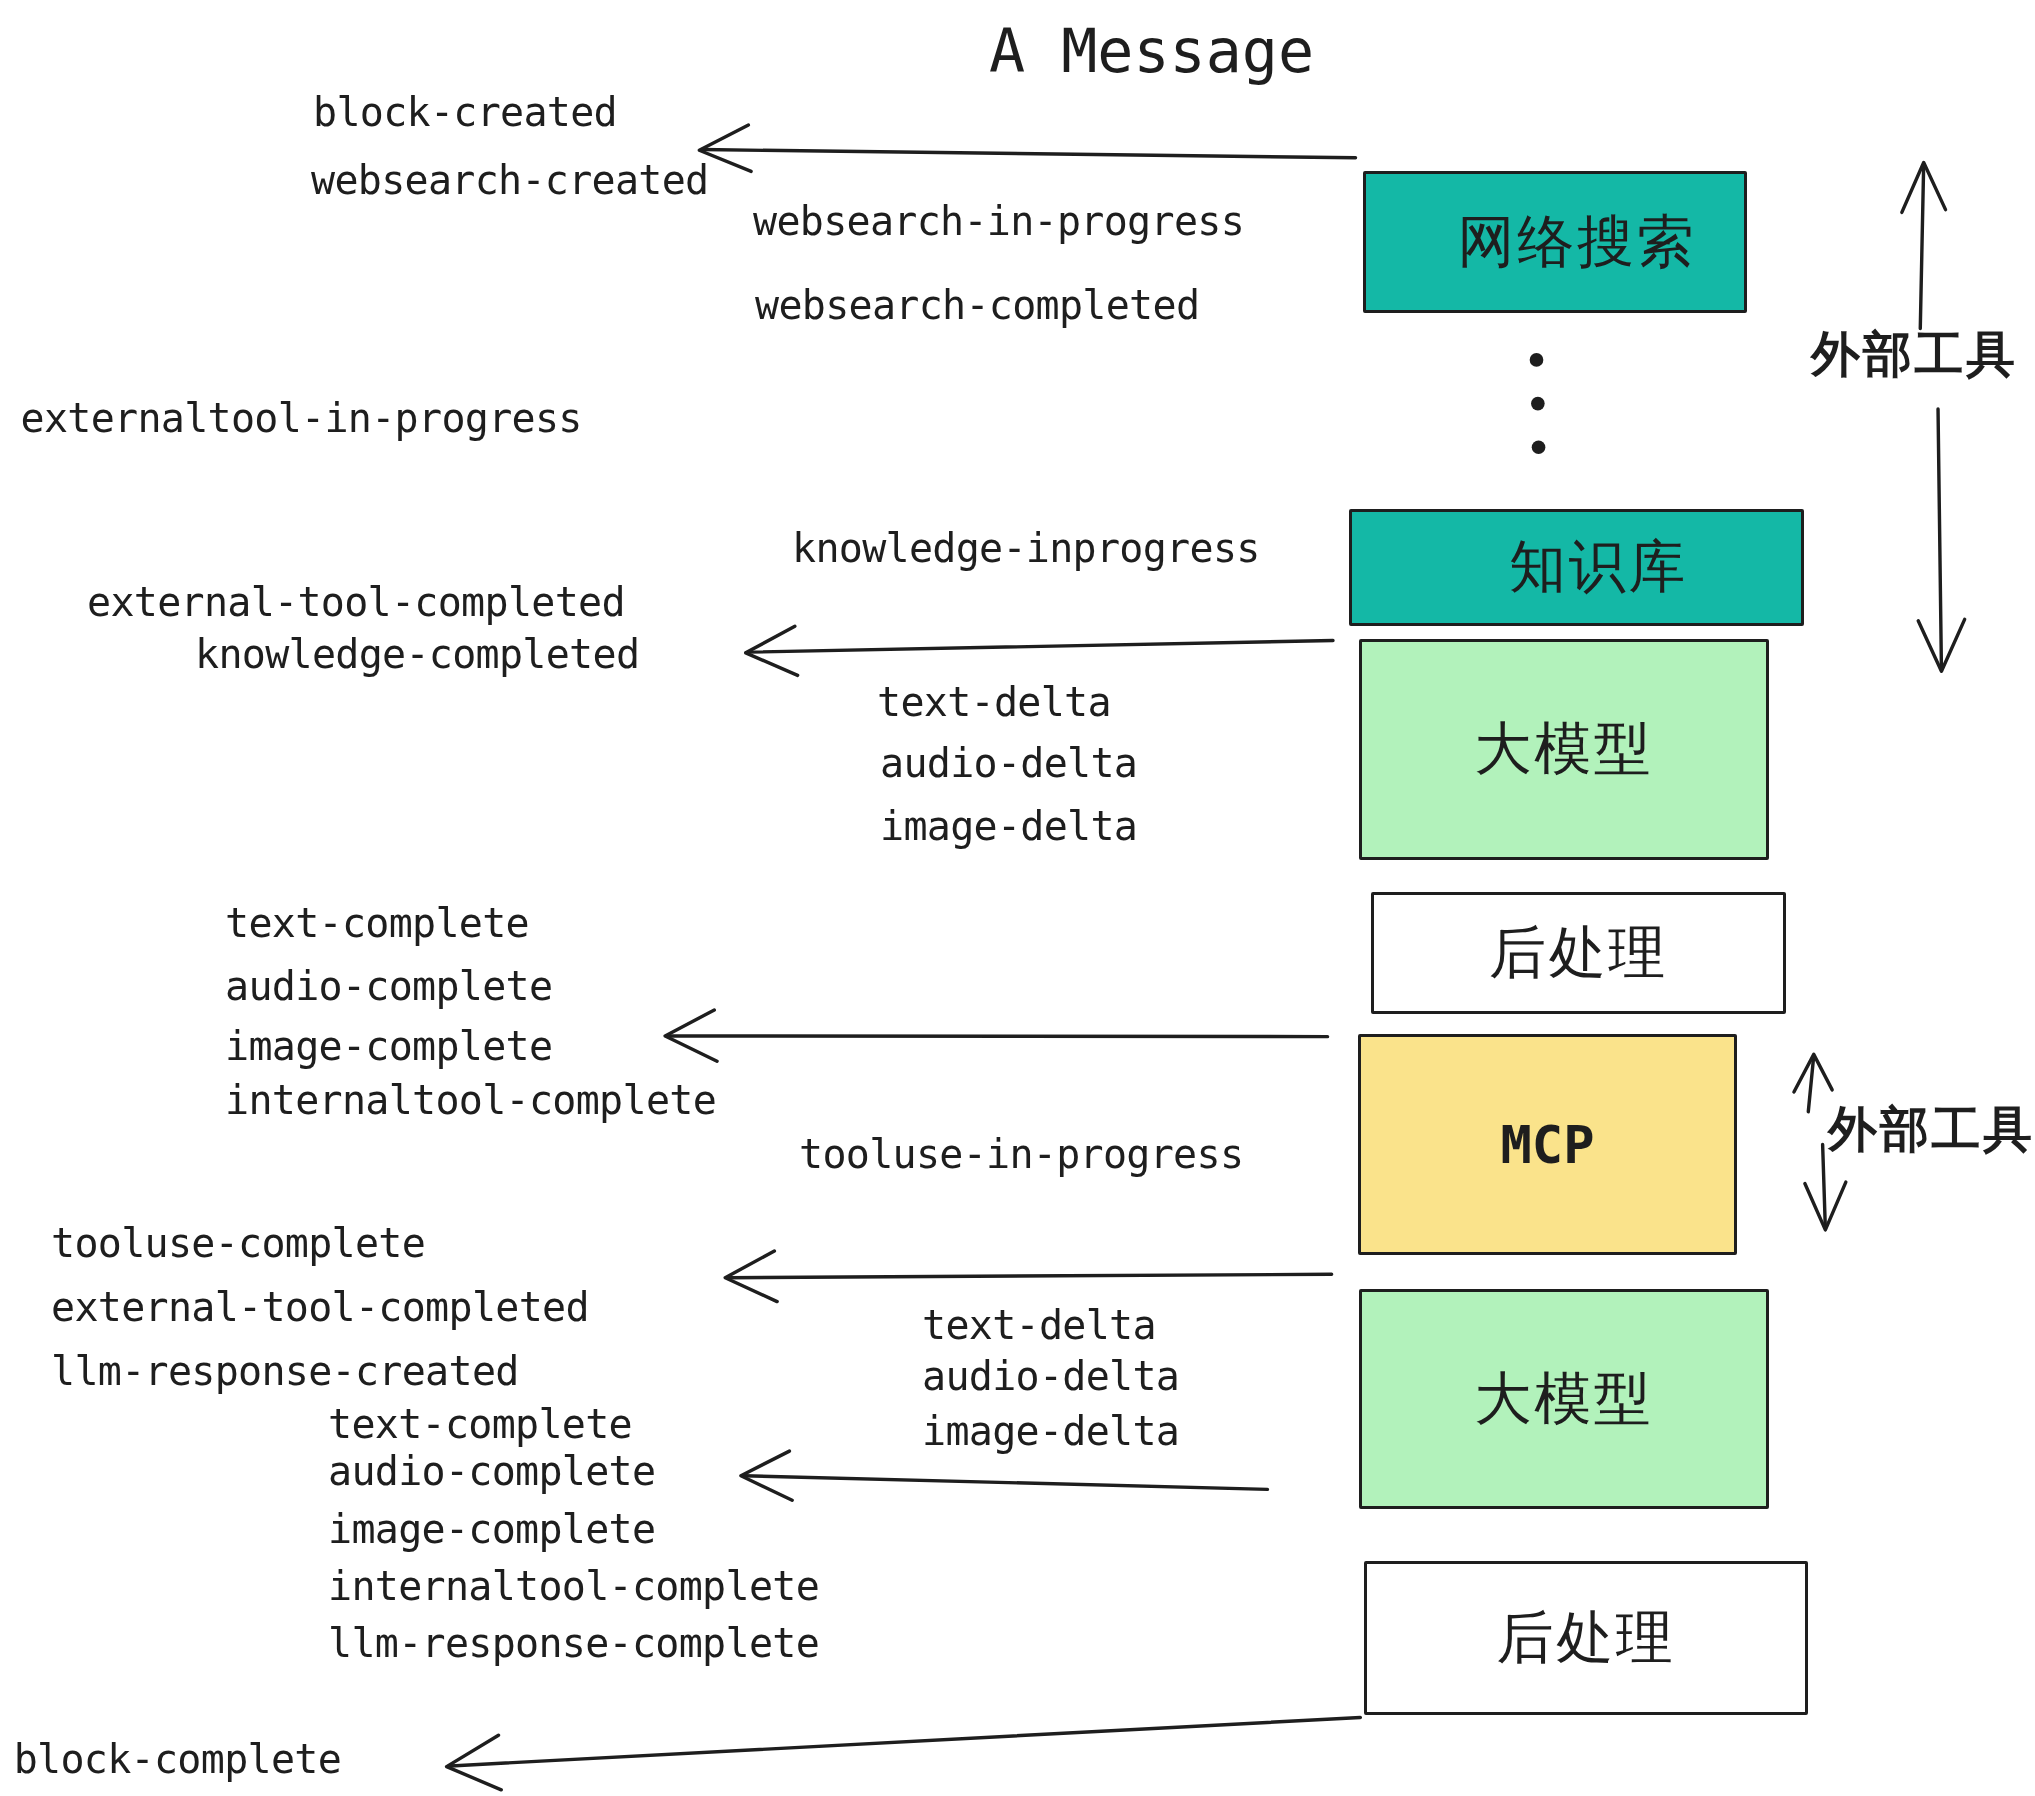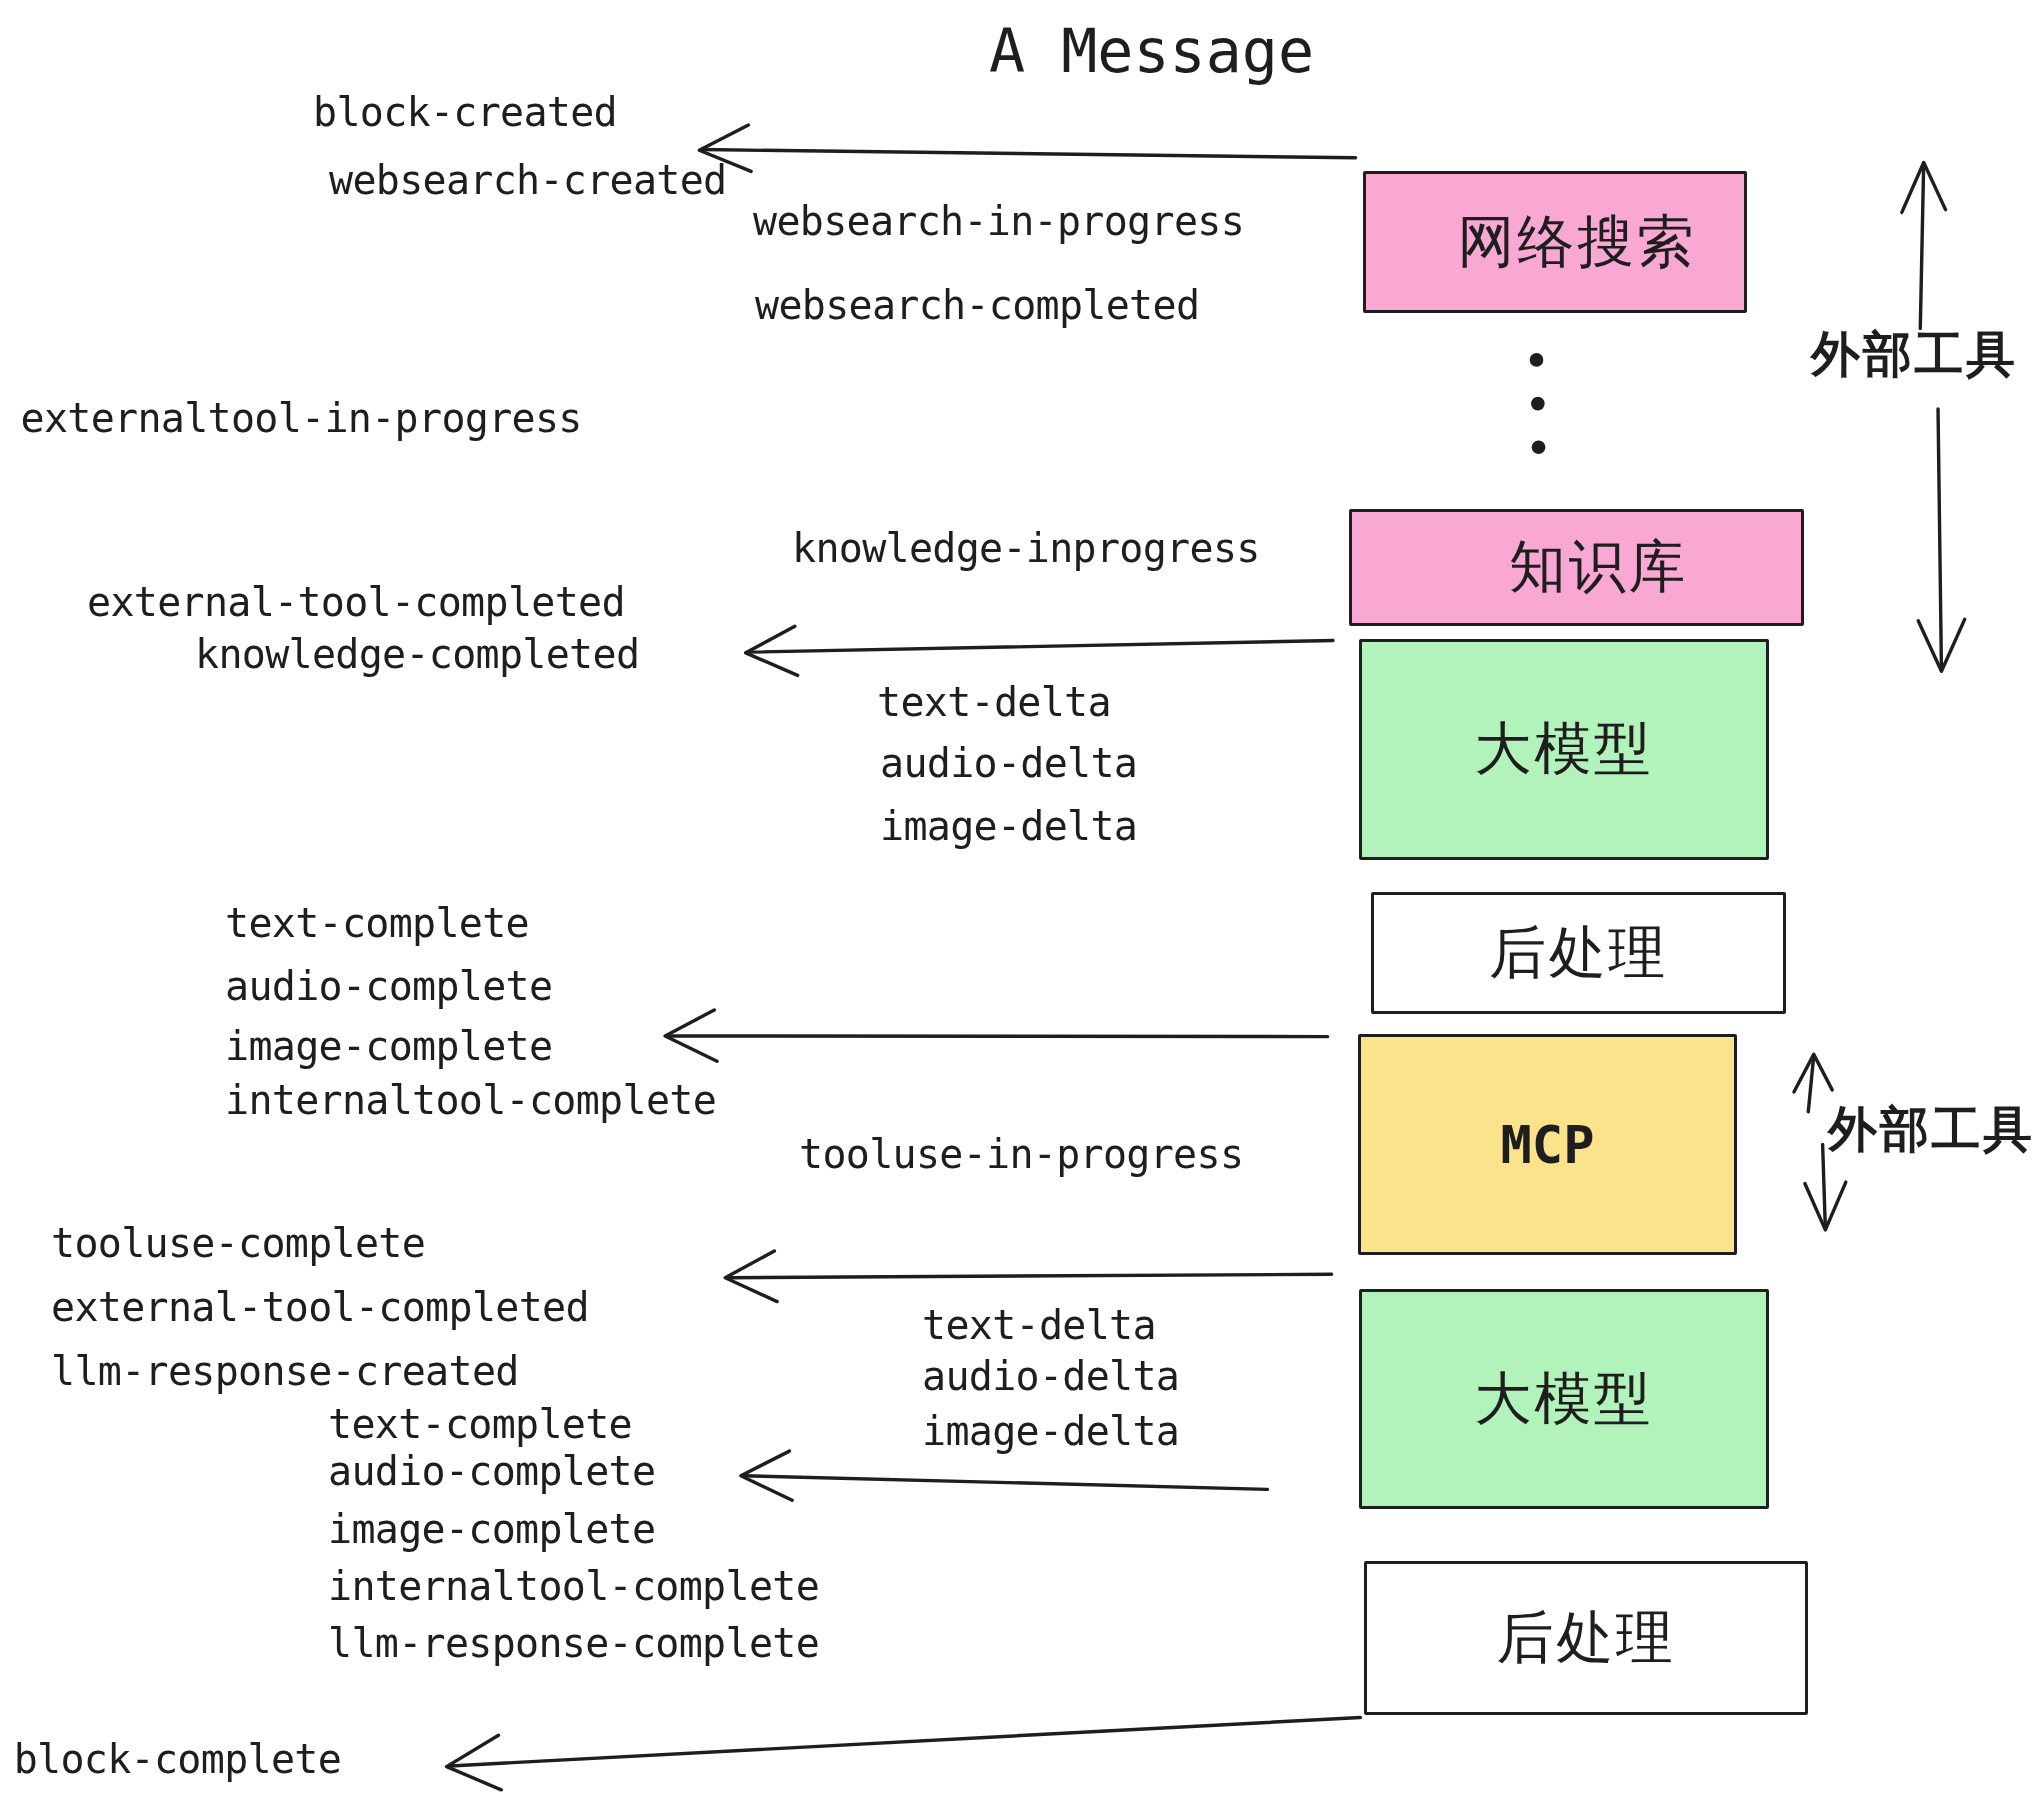--- a/index.html
+++ b/index.html
@@ -24,21 +24,21 @@
     white-space:nowrap;
     letter-spacing:-0.7px;
   }
   .box{
     position:absolute;
     box-sizing:border-box;
     border:3.4px solid #1e1e1e;
     border-radius:2px;
     display:flex;align-items:center;justify-content:center;
   }
-  .fill-pink{background:#f9a8d4;padding-left:44px;}
+  .fill-pink{background:#14b8a6;padding-left:44px;}
   .fill-green{background:#B2F2BB;}
   .fill-yellow{background:#FAE38B;}
   .fill-white{background:#ffffff;}
   .cjk{
     font-family:"Liberation Sans", sans-serif;
     font-size:57px;font-weight:400;
     letter-spacing:2.7px;
     white-space:nowrap;
   }
   .mcp-label{
@@ -113,21 +113,21 @@
     <g>
       <circle cx="2250" cy="527" r="10" fill="#1e1e1e"></circle>
       <circle cx="2252" cy="591" r="10" fill="#1e1e1e"></circle>
       <circle cx="2253" cy="655" r="10" fill="#1e1e1e"></circle>
     </g>
   </svg>
 
   <div class="title" style="left:989px;top:51px">A Message</div>
 
   <div class="evt" style="left:313px;top:112px">block-created</div>
-  <div class="evt" style="left:329px;top:180px">websearch-created</div>
+  <div class="evt" style="left:311px;top:180px">websearch-created</div>
   <div class="evt" style="left:753px;top:221px">websearch-in-progress</div>
   <div class="evt" style="left:755px;top:305px">websearch-completed</div>
   <div class="evt" style="left:20.5px;top:418px">externaltool-in-progress</div>
   <div class="evt" style="left:792px;top:548px">knowledge-inprogress</div>
   <div class="evt" style="left:87px;top:602px">external-tool-completed</div>
   <div class="evt" style="left:195px;top:654px">knowledge-completed</div>
   <div class="evt" style="left:877px;top:702px">text-delta</div>
   <div class="evt" style="left:880px;top:763px">audio-delta</div>
   <div class="evt" style="left:880px;top:826px">image-delta</div>
   <div class="evt" style="left:225px;top:923px">text-complete</div>

